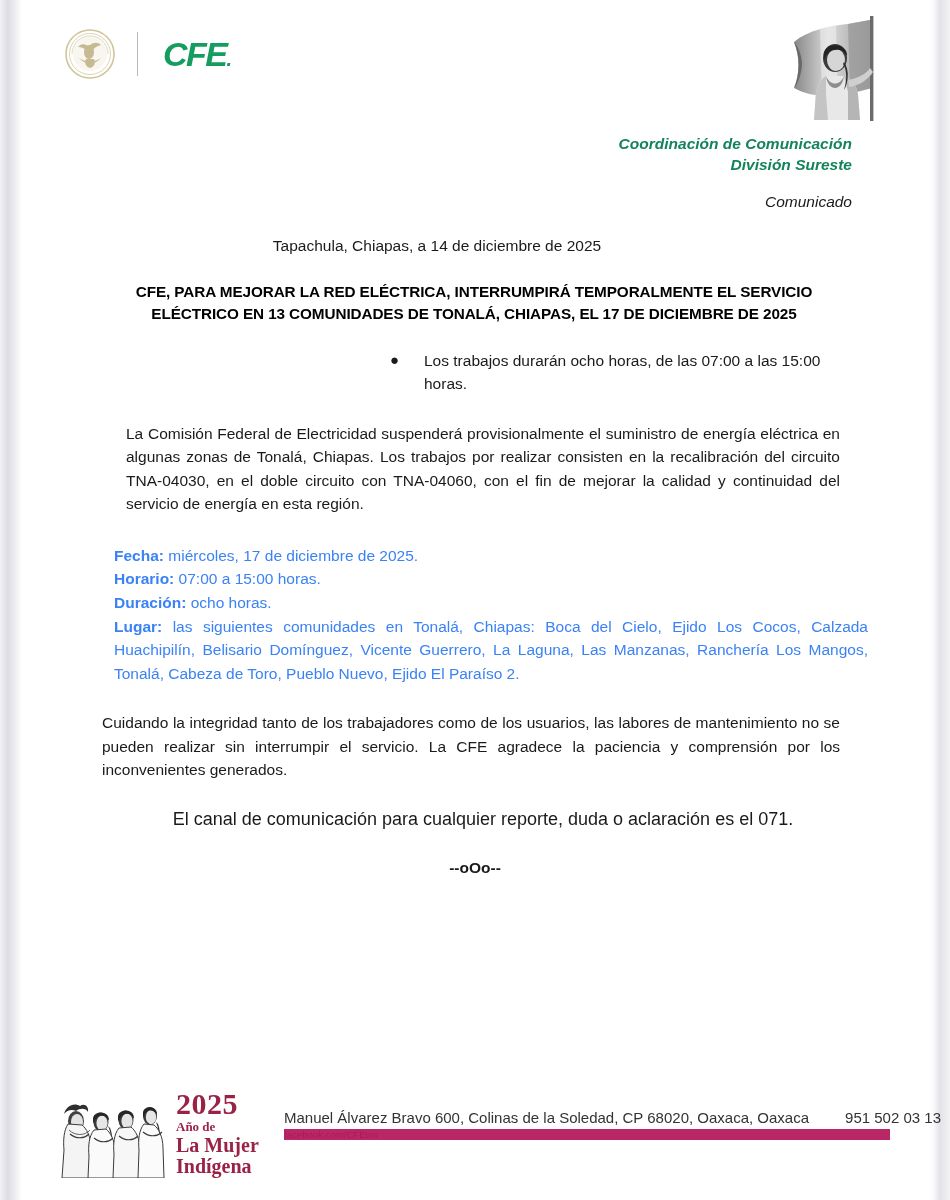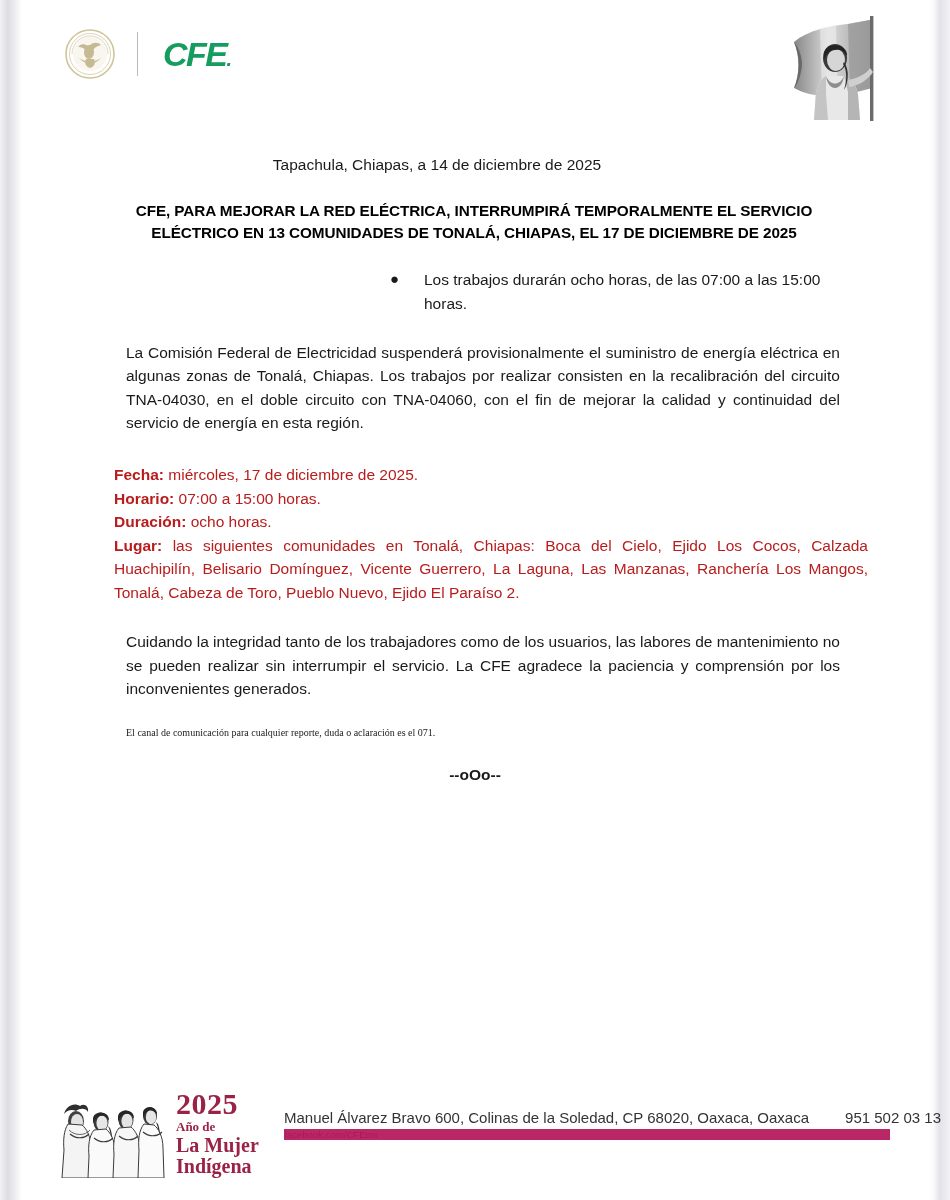--- a/index.html
+++ b/index.html
@@ -183,39 +183,38 @@
   }
 
   .details {
     margin: 28px 60px 0 92px;
   }
   .detail-line {
     font-size: 15.5px;
     line-height: 1.52;
     text-align: justify;
     text-justify: inter-word;
-    color: #b91c1c;
+    color: #3b82f6;
   }
   .detail-line b {
     font-weight: 700;
   }
   .detail-line.lugar {
     margin-top: 0;
   }
 
   .closing {
-    margin: 26px 88px 0 104px;
+    margin: 26px 88px 0 80px;
   }
   .centered-note {
     margin: 24px 88px 0 104px;
-    text-align: left;
-    font-size: 10px;
+    text-align: center;
+    font-size: 18px;
     line-height: 1.5;
     color: #1a1a1a;
-    font-family: Liberation Serif, serif;
   }
   .ooo {
     margin-top: 26px;
     text-align: center;
     font-size: 15.5px;
     font-weight: 700;
     color: #1a1a1a;
   }
 
   
@@ -376,20 +375,25 @@
         <ellipse cx="61" cy="44" rx="12" ry="14" fill="#3b3b3b"></ellipse>
         <ellipse cx="62" cy="46" rx="9" ry="11" fill="#d6d6d6"></ellipse>
         <path d="M50 40 C50 28 74 28 73 42 C70 34 55 32 50 46 Z" fill="#242424"></path>
         <path d="M70 48 C76 56 74 70 70 76 C74 64 72 54 69 50 Z" fill="#2e2e2e"></path>
 
         <path d="M74 66 C84 64 92 60 96 54 L99 58 C94 66 84 72 75 73 Z" fill="#cfcfcf"></path>
       </g>
     </svg>
   </div>
 
+  <div class="subhead">
+    <div class="coord">Coordinación de Comunicación</div>
+    <div class="coord">División Sureste</div>
+    <div class="comunicado">Comunicado</div>
+  </div>
 
   <div class="dateline">Tapachula, Chiapas, a 14 de diciembre de 2025</div>
 
   <div class="doc-title">CFE, PARA MEJORAR LA RED ELÉCTRICA, INTERRUMPIRÁ TEMPORALMENTE EL SERVICIO ELÉCTRICO EN 13 COMUNIDADES DE TONALÁ, CHIAPAS, EL 17 DE DICIEMBRE DE 2025</div>
 
   <div class="bullets">
     <div class="bullet-row">
       <span class="bullet-dot">●</span>
       <span class="bullet-text">Los trabajos durarán ocho horas, de las 07:00 a las 15:00 horas.</span>
     </div>

